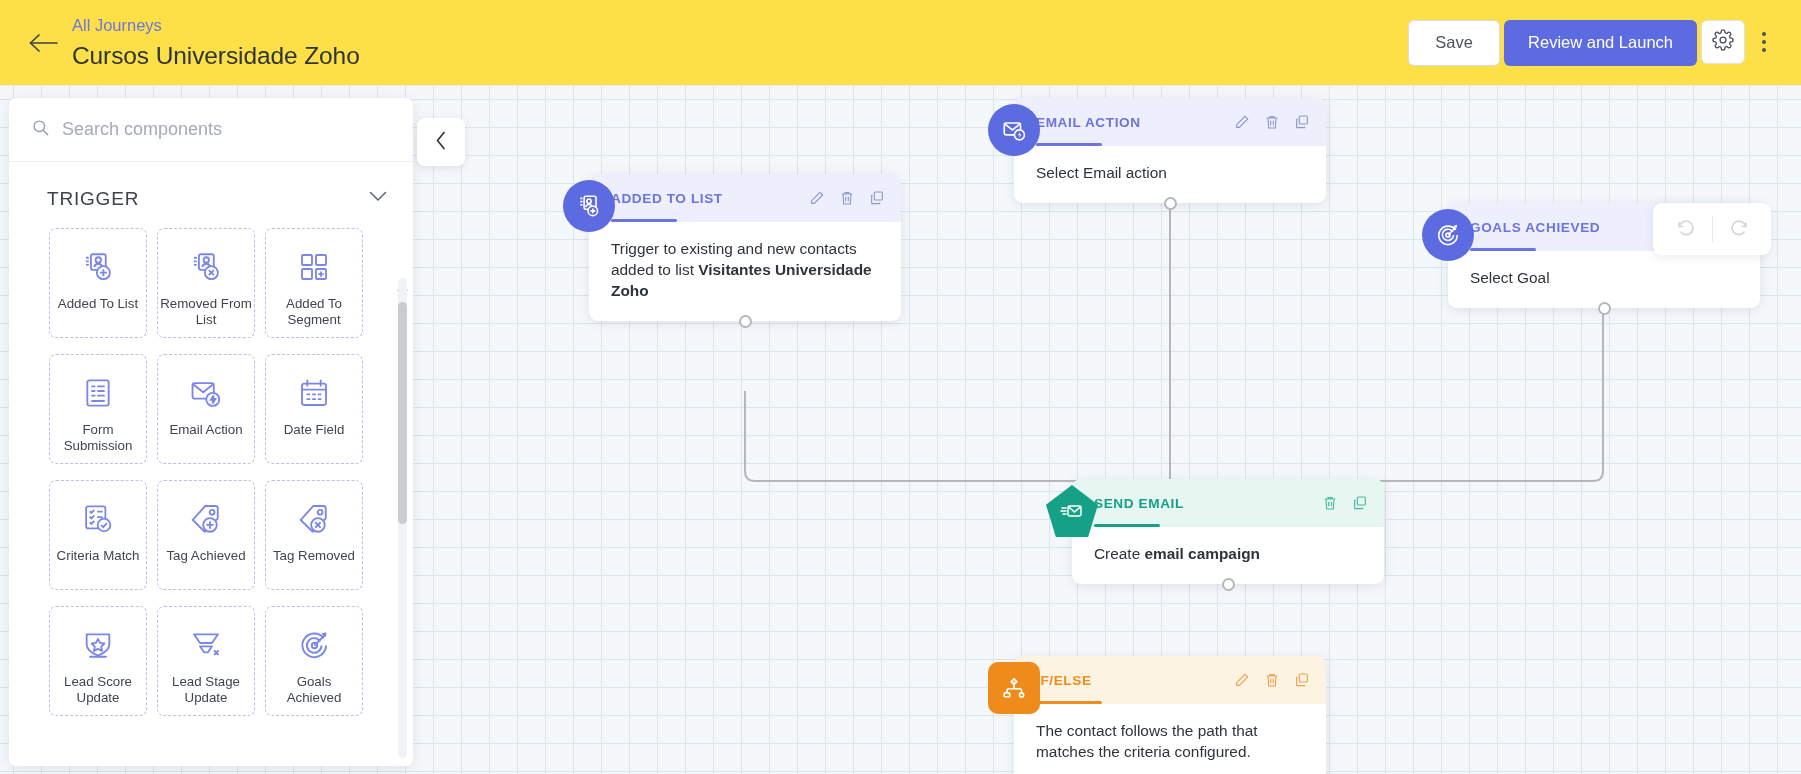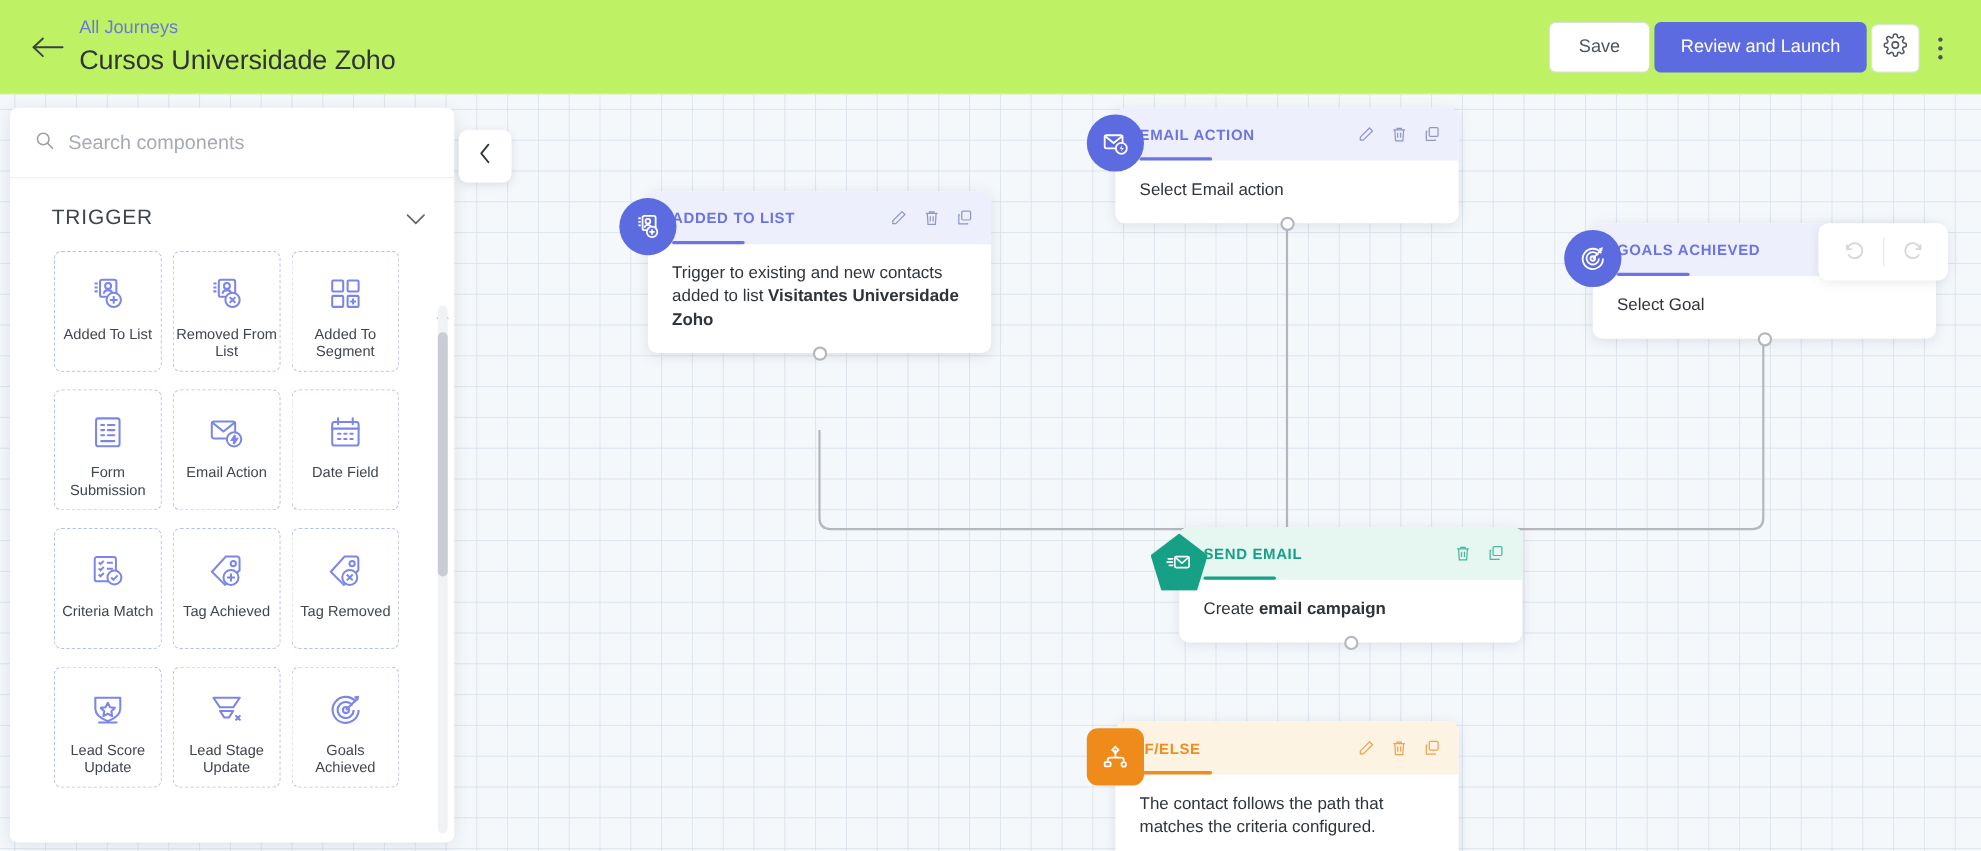--- a/index.html
+++ b/index.html
@@ -12,21 +12,21 @@
     background: #ffffff;
     position: relative;
   }
 
   
   .topbar {
     position: absolute;
     top: 0; left: 0;
     width: 1801px;
     height: 86px;
-    background: #bef264;
+    background: #fde047;
     border-bottom: 1px solid #e8eaee;
     display: flex;
     align-items: center;
     z-index: 40;
   }
   .back-arrow {
     width: 46px; height: 46px;
     margin-left: 20px;
     display: flex; align-items: center; justify-content: center;
     cursor: pointer;
@@ -48,21 +48,21 @@
   .page-title {
     font-size: 24.5px;
     color: #2f3439;
     line-height: 29px;
     letter-spacing: -0.1px;
   }
   .topbar-actions {
     margin-left: auto;
     margin-right: 16px;
     display: flex;
-    align-items: flex-end;
+    align-items: flex-start;
     gap: 4px;
   }
   .btn-save {
     width: 92px; height: 46px;
     background: #fff;
     border: 1px solid #d9dce1;
     border-radius: 6px;
     font-size: 16.5px;
     color: #4d545c;
     cursor: pointer;
@@ -150,21 +150,21 @@
     border: none; outline: none;
     font-size: 18px;
     color: #3a4046;
     width: 100%;
     font-family: "Liberation Sans", sans-serif;
     background: transparent;
   }
   .search-input::placeholder { color: #a6aab2; }
 
   .section-head {
-    display: flex; align-items:flex-end; justify-content: space-between;
+    display: flex; align-items:flex-start; justify-content: space-between;
     padding: 26px 26px 12px 38px;
     cursor: pointer;
   }
   .section-title {
     font-size: 19px;
     letter-spacing: 0.8px;
     color: #3d434a;
   }
   .grid {
     display: grid;

